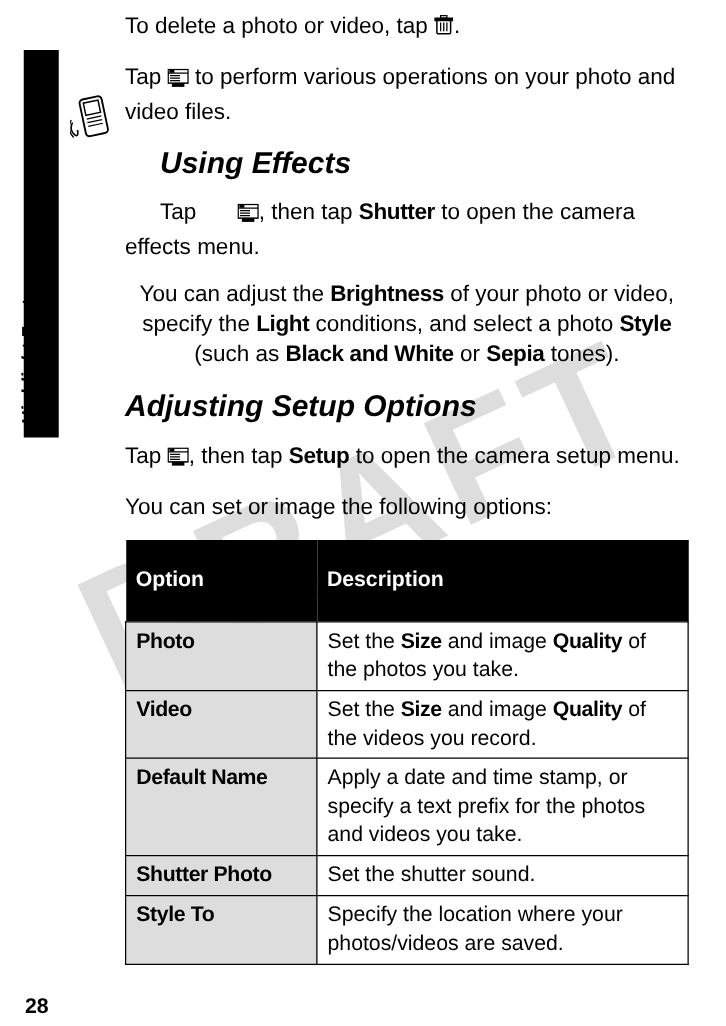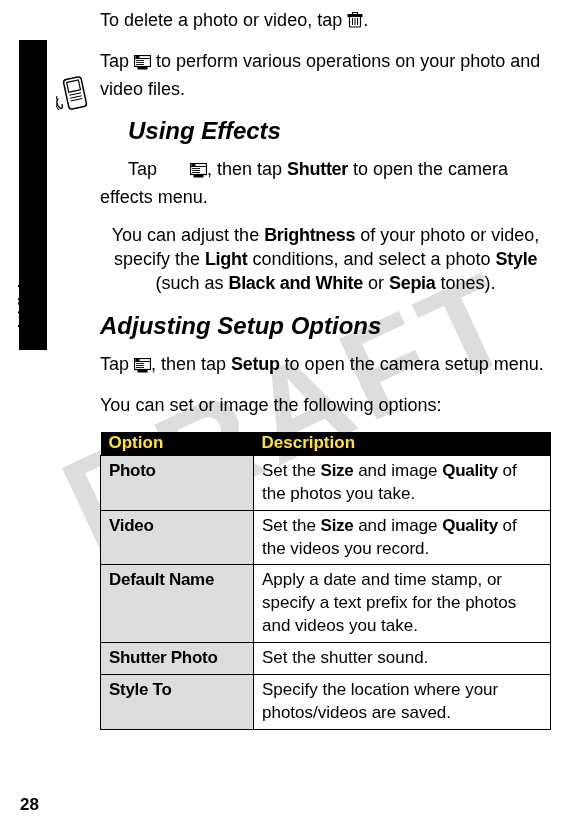--- a/index.html
+++ b/index.html
@@ -77,23 +77,23 @@
     }
     .para-indent-hang { margin-left: 0; }
     table.options {
       width: 100%;
       border-collapse: collapse;
       margin-top: 4px;
       font-size: 17px;
     }
     table.options th {
       background: #000;
-      color: #fde047;
+      color: #ffffff;
       text-align: left;
-      padding: 0 8px;
+      padding: 21px 8px;
       font-weight: bold;
     }
     table.options td {
       border: 1px solid #000;
       padding: 4px 8px;
       vertical-align: top;
     }
     table.options td.opt { background: #ddd; width: 34%; font-family: 'Arial Narrow', Arial, sans-serif; font-stretch: condensed; font-weight: bold; letter-spacing: -0.3px; }
     table.options th.opt-th { width: 34%; }
     .page-num {

